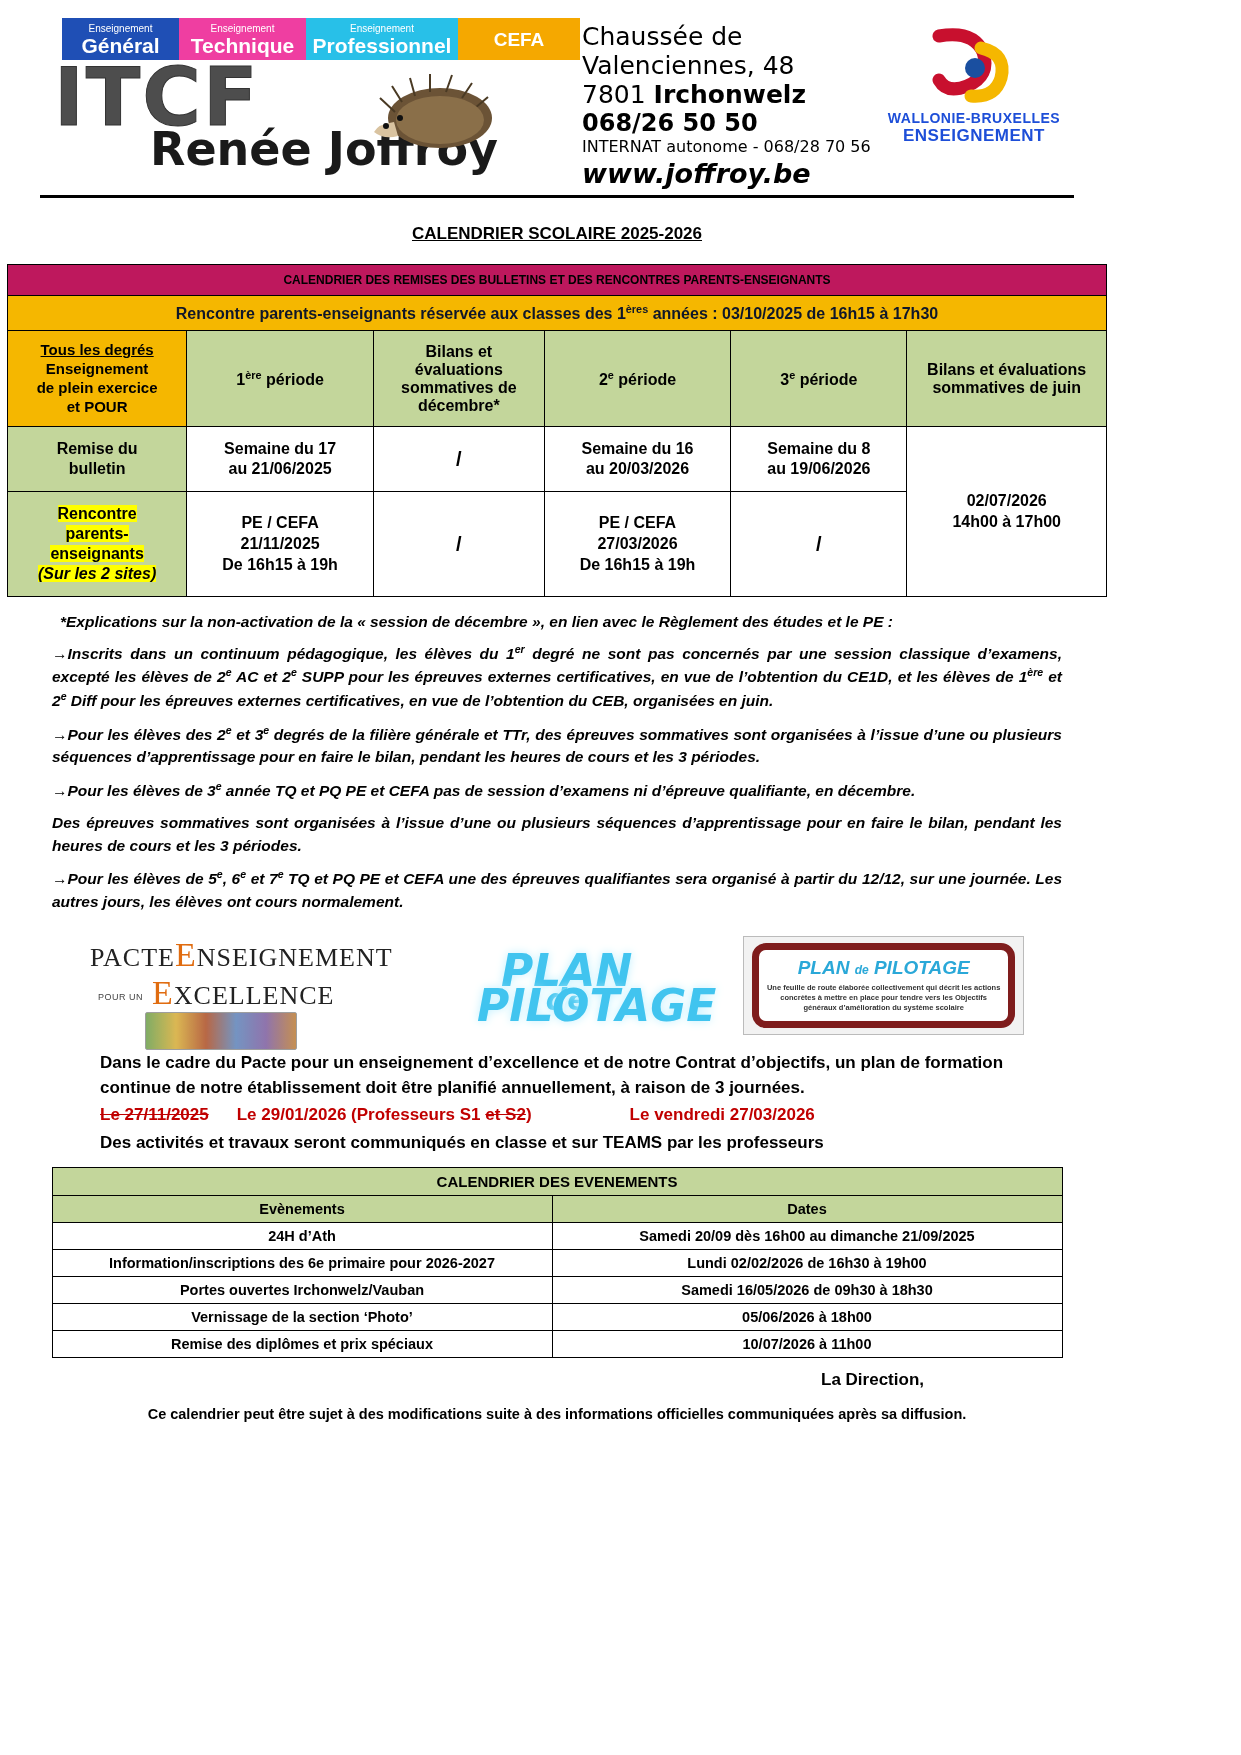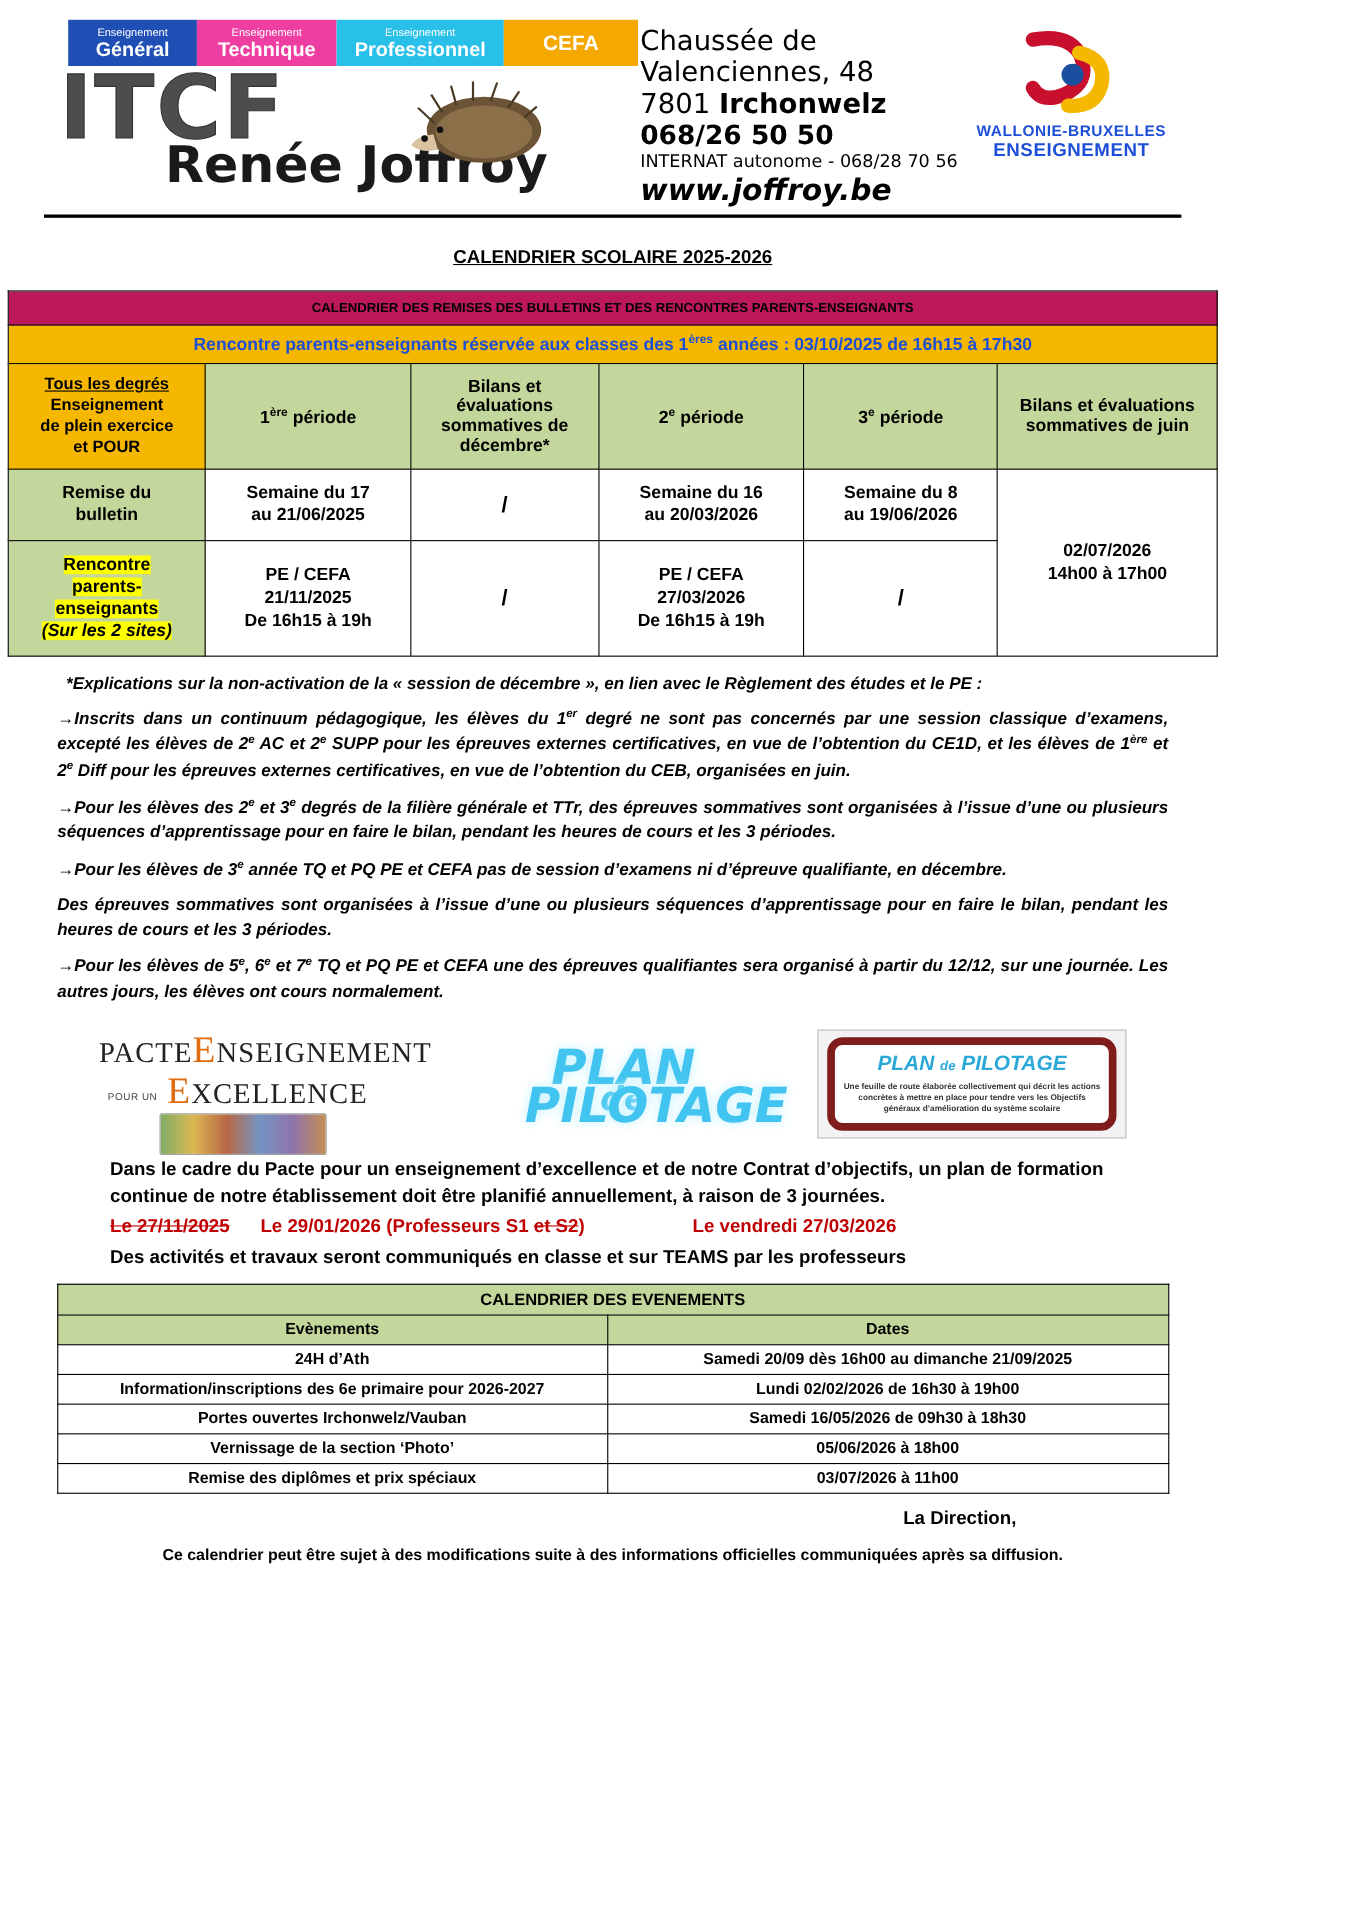--- a/index.html
+++ b/index.html
@@ -20,21 +20,21 @@
   }
   .logo-block{width:520px;position:relative;}
   .tag-row{display:flex;height:42px;margin-left:22px;}
   .tag{
     flex:0 0 auto;color:#fff;text-align:center;
     font-size:11px;line-height:1.1;padding:3px 6px 0 6px;
     display:flex;flex-direction:column;justify-content:center;
     font-weight:bold;
   }
   .tag .t1{font-size:10px;font-weight:normal;}
-  .tag .t2{font-size:18px;}
+  .tag .t2{font-size:21px;}
   .tag.blue{background:#1f4fb5;width:105px;}
   .tag.pink{background:#ef3ea1;width:115px;}
   .tag.cyan{background:#28c0e8;width:140px;}
   .tag.orange{background:#f5a800;width:110px;justify-content:center;}
   .tag.orange .t2{font-size:19px;}
 
   .itcf-wrap{position:relative;height:120px;}
   .itcf{
     font-family:"DejaVu Sans", sans-serif;
     font-size:80px;font-weight:bold;color:#4d4d4d;
@@ -74,21 +74,21 @@
   
   table{border-collapse:collapse;}
   .maintable{width:1100px;margin:20px auto 0 auto;table-layout:fixed;}
   .maintable td{border:1px solid #000;}
   .band{
     background:#be185d;text-align:center;font-weight:bold;
     font-size:12px;padding:8px 4px;
   }
   .band2{
     background:#f5b700;text-align:center;font-weight:bold;
-    font-size:16px;padding:7px 4px;color:#1d4ed8;
+    font-size:16px;padding:7px 4px;color:#0f172a;
   }
   .hdr{
     background:#c3d69b;text-align:center;font-weight:bold;
     font-size:16px;padding:10px 6px;vertical-align:middle;
   }
   .hdr.first{background:#f5b700;font-size:15px;line-height:1.25;}
   .hdr.first u{text-decoration:underline;}
   .cellhdr{
     background:#c3d69b;text-align:center;font-weight:bold;
     font-size:16px;padding:12px 6px;vertical-align:middle;line-height:1.25;
@@ -391,20 +391,20 @@
     <tr>
       <td>Portes ouvertes Irchonwelz/Vauban</td>
       <td>Samedi 16/05/2026 de 09h30 à 18h30</td>
     </tr>
     <tr>
       <td>Vernissage de la section ‘Photo’</td>
       <td>05/06/2026 à 18h00</td>
     </tr>
     <tr>
       <td>Remise des diplômes et prix spéciaux</td>
-      <td>03/07/2026 à 11h00</td>
+      <td>10/07/2026 à 11h00</td>
     </tr>
   </tbody>
     </table>
 
   <div class="direction">La Direction,</div>
   <div class="footnote">Ce calendrier peut être sujet à des modifications suite à des informations officielles communiquées après sa diffusion.</div>
 </div>
 
 </body></html>

